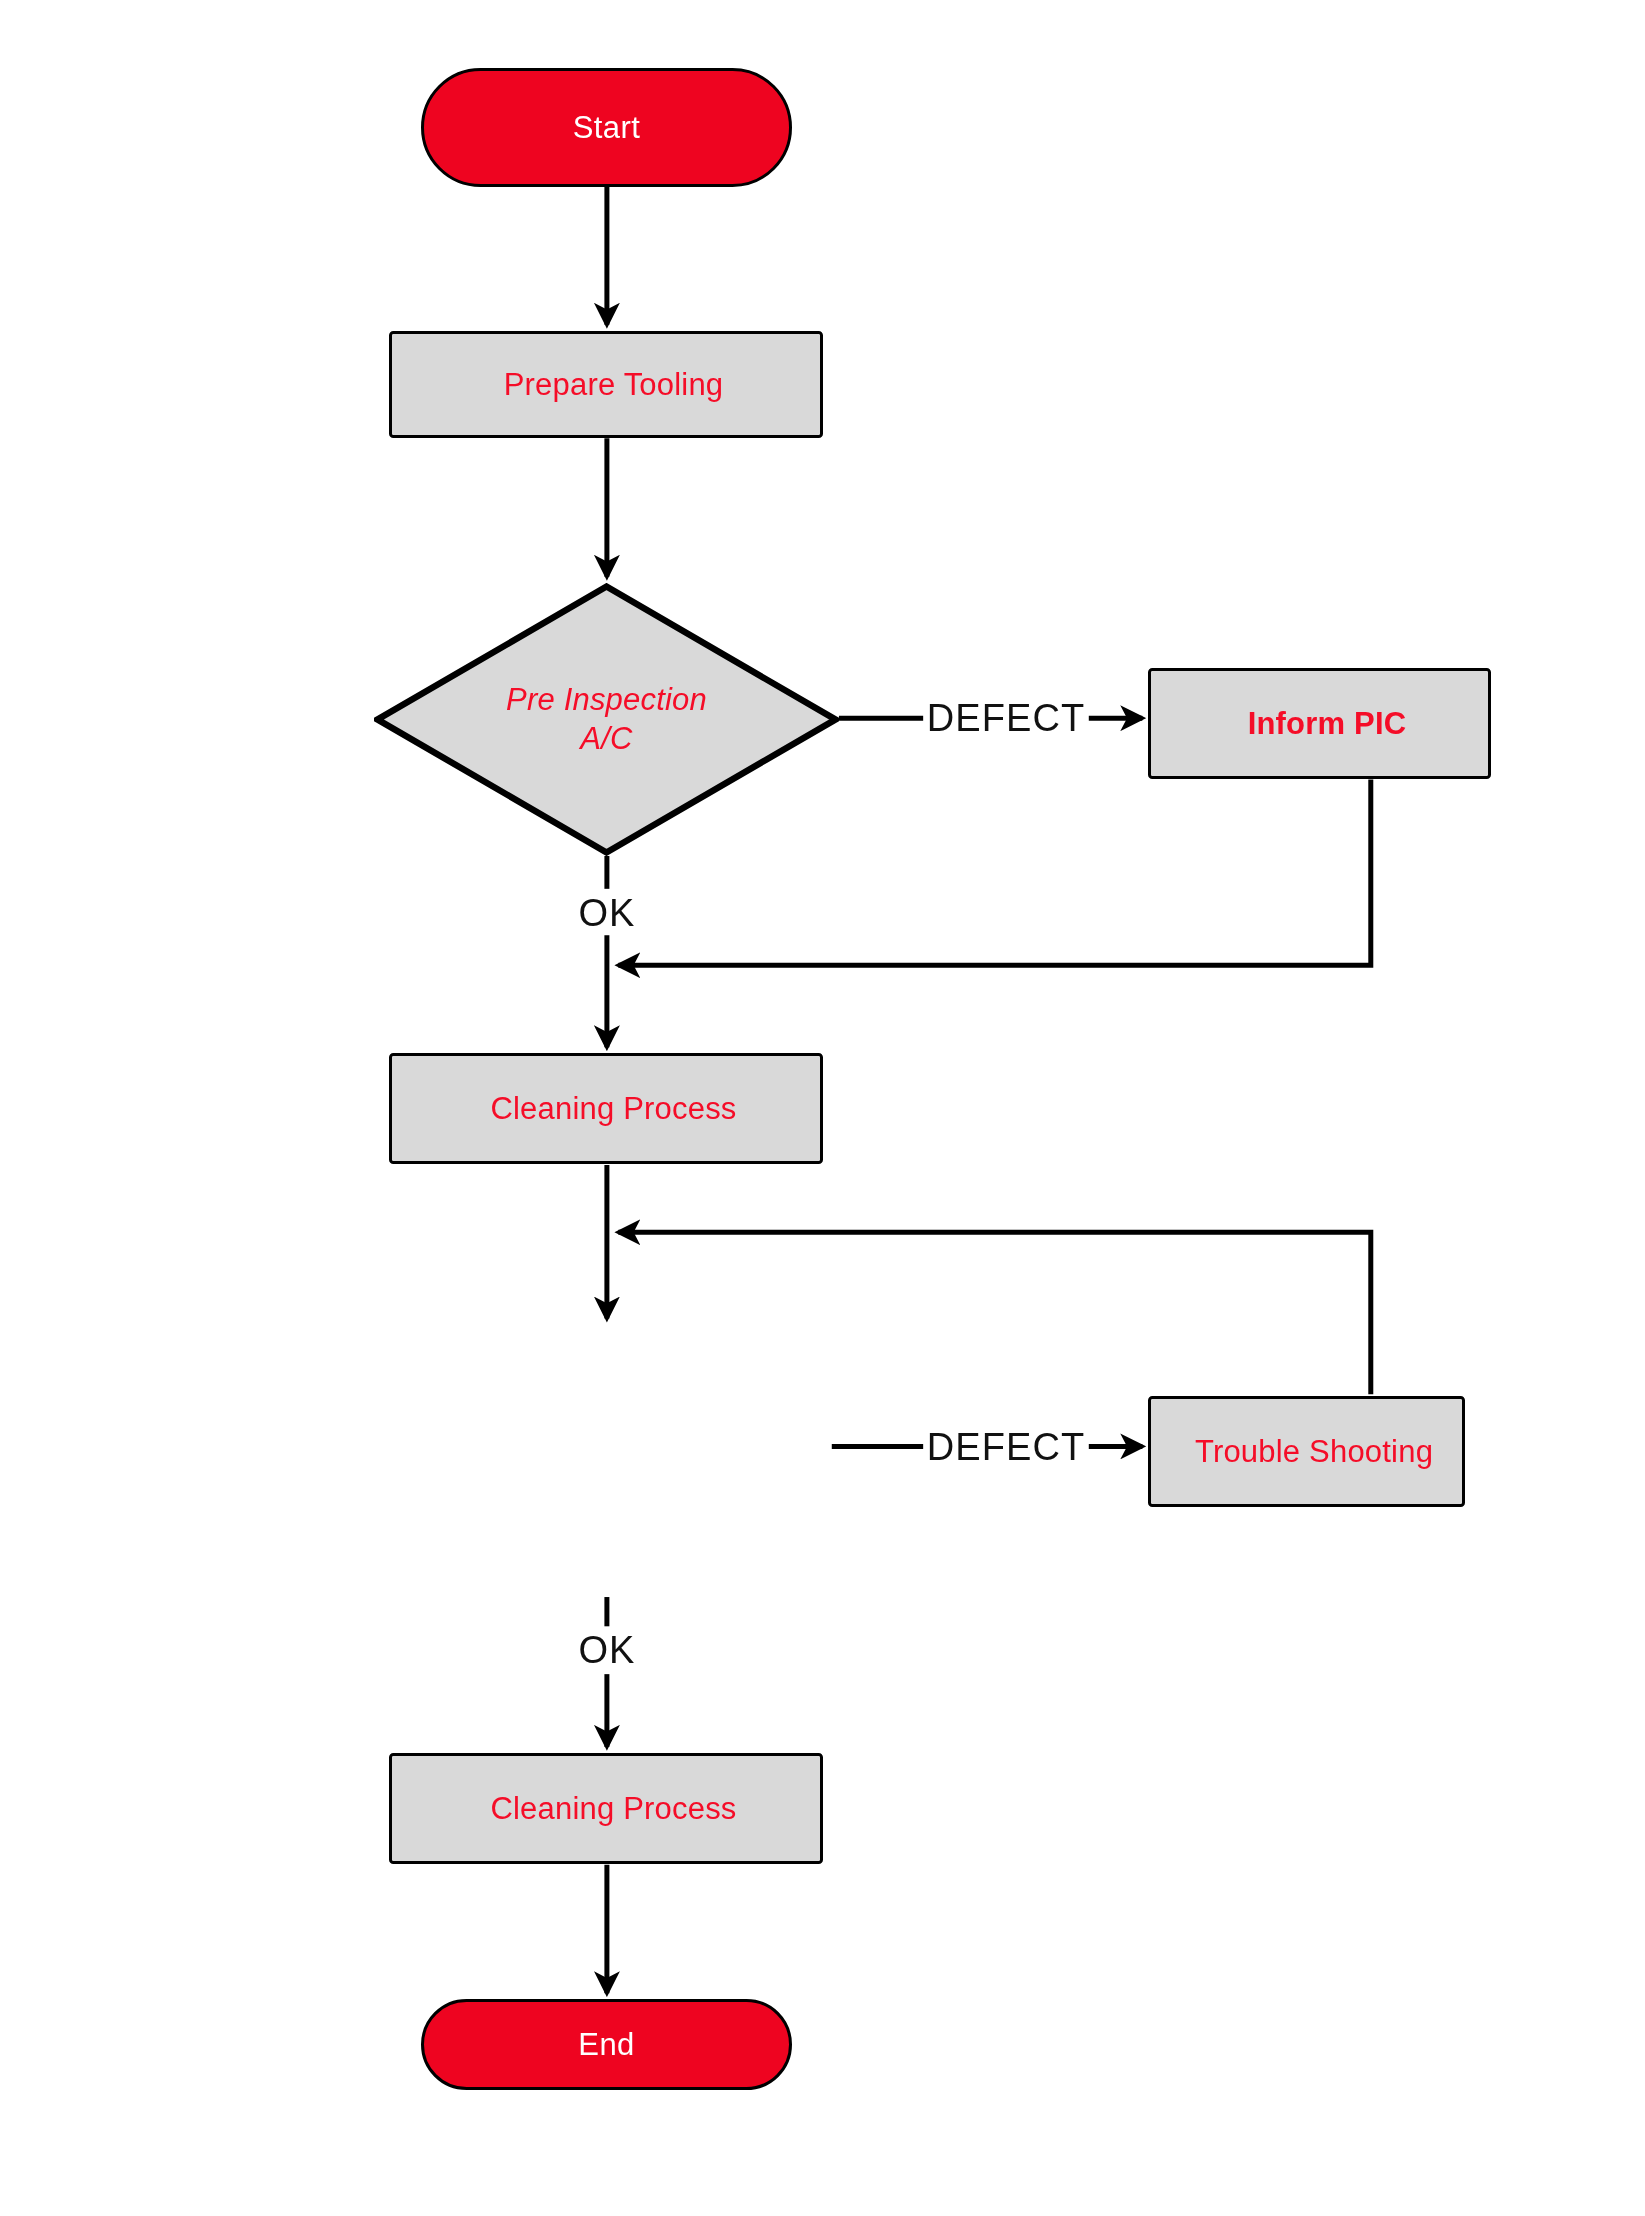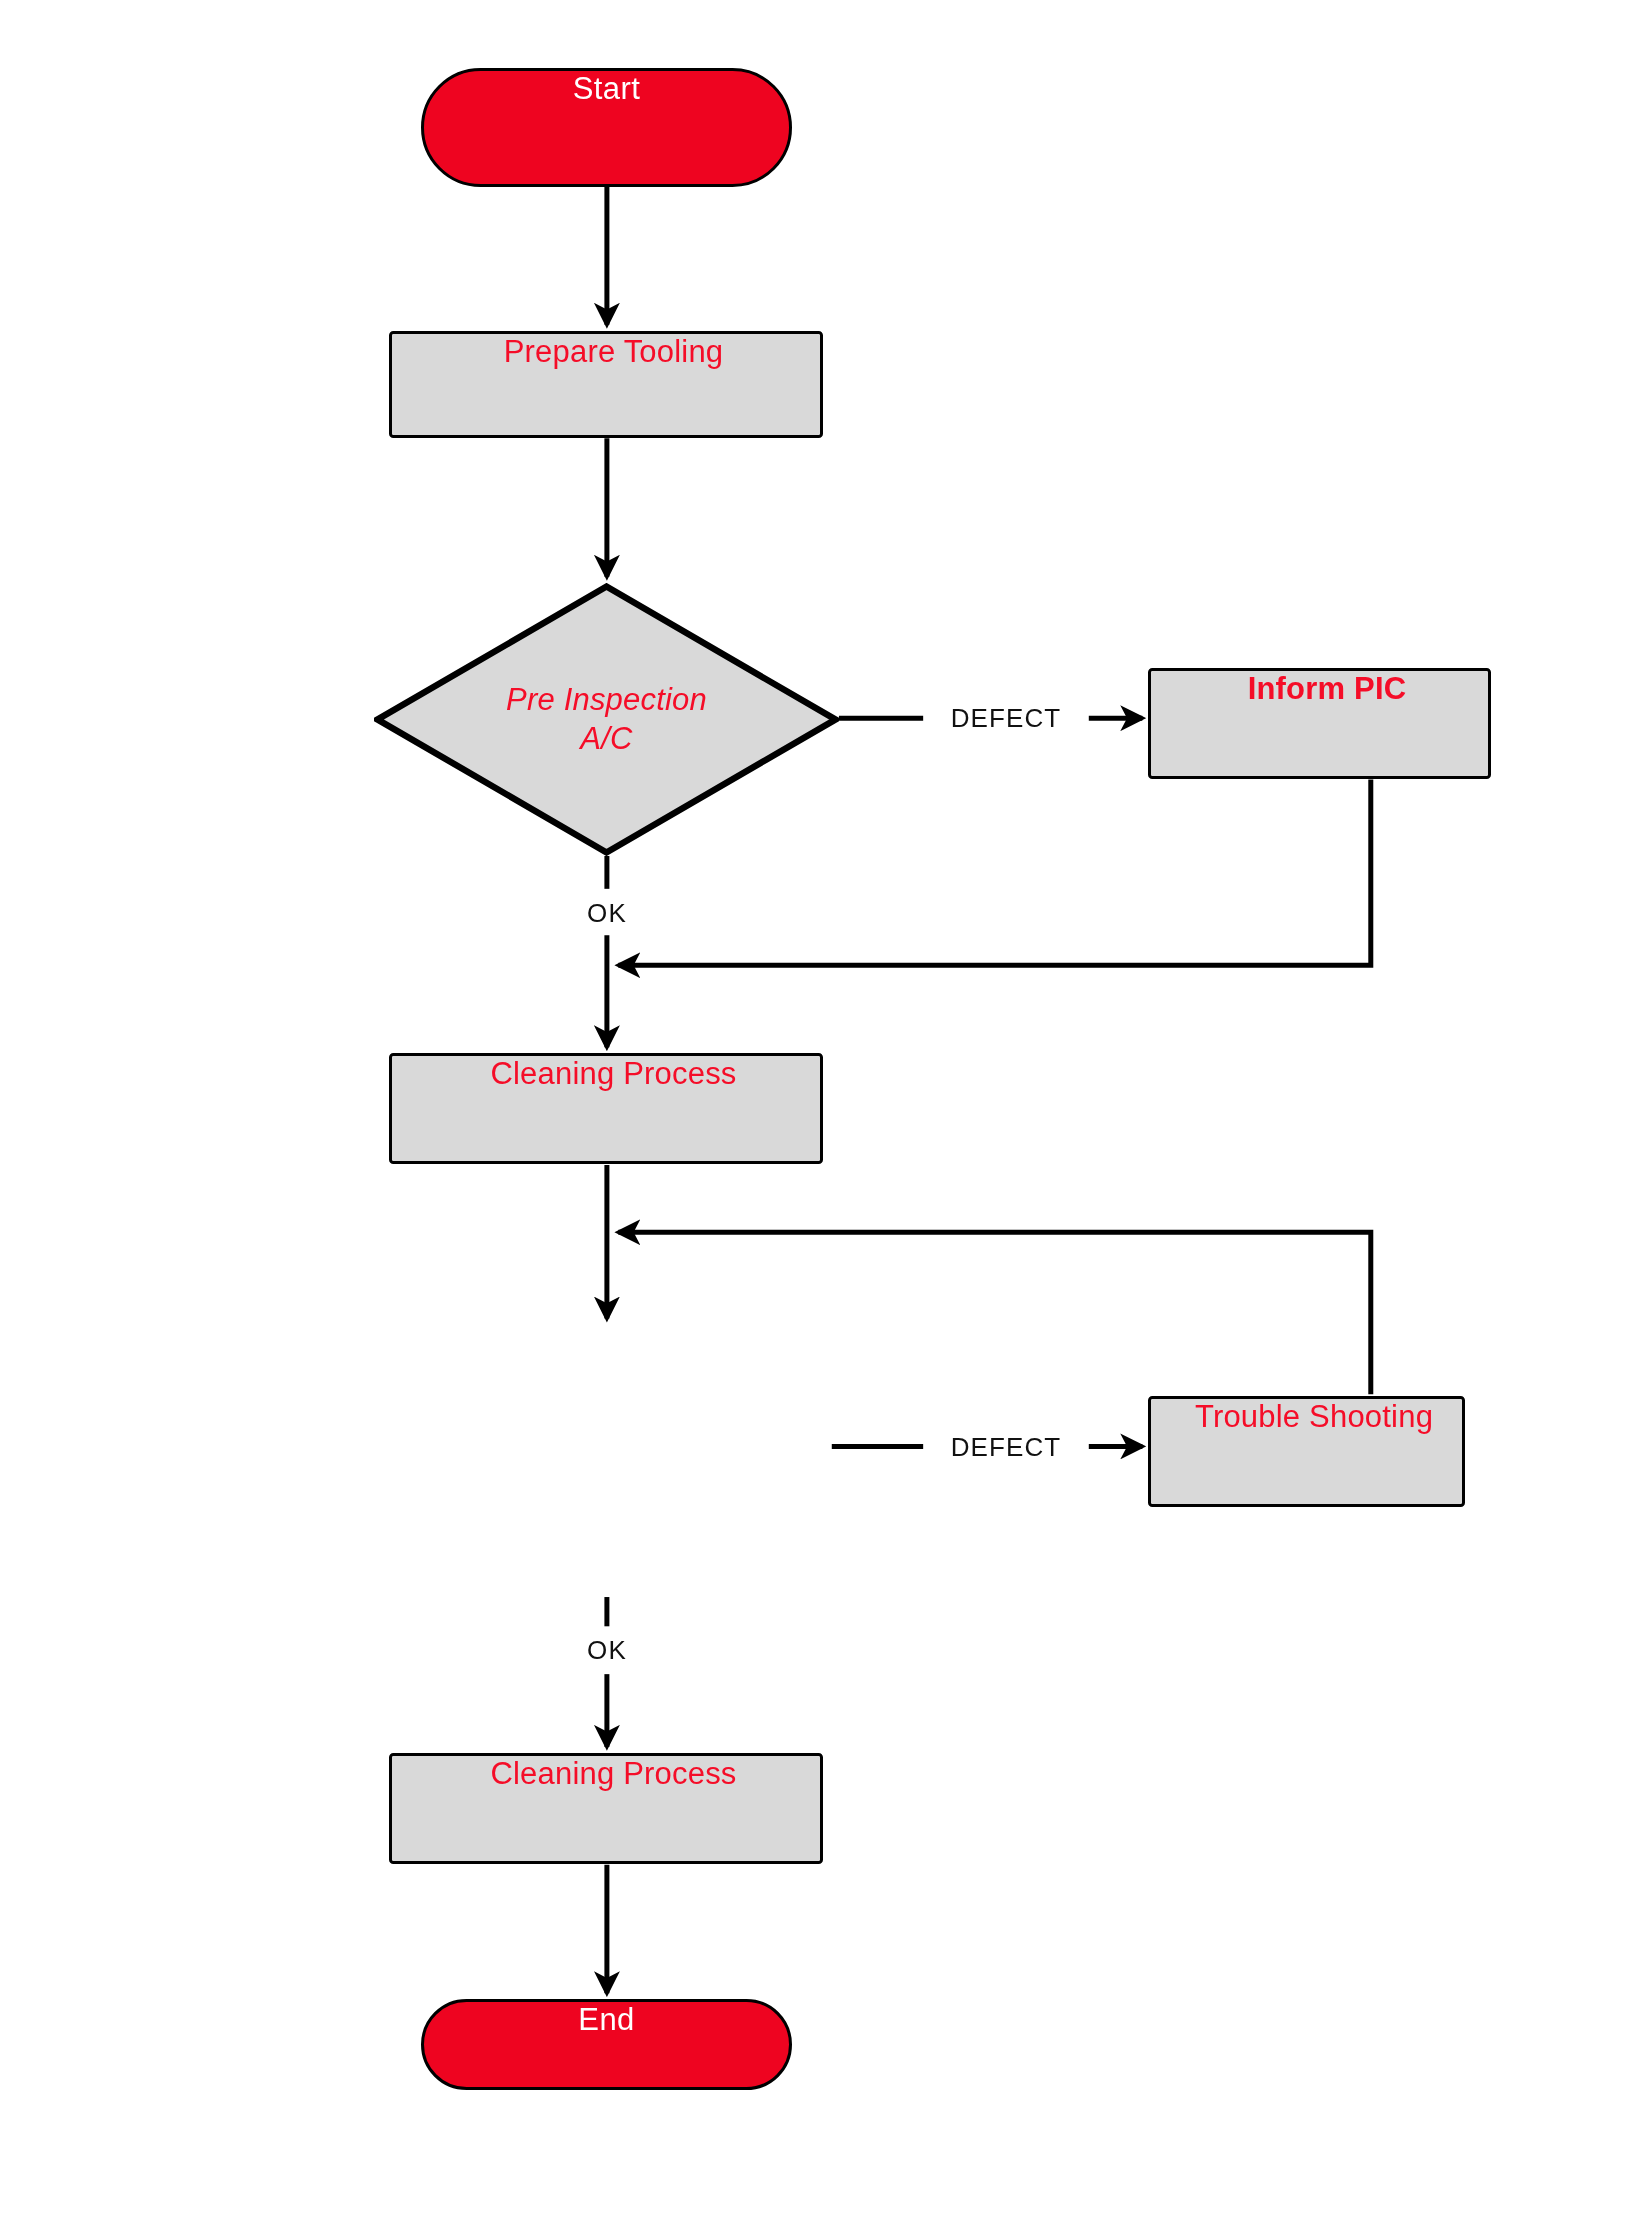--- a/index.html
+++ b/index.html
@@ -22,20 +22,21 @@
     position: absolute;
     left: 0;
     top: 0;
     width: 1645px;
     height: 2216px;
   }
   .node {
     position: absolute;
     box-sizing: border-box;
     display: flex;
+    align-items: center;
     justify-content: center;
     text-align: center;
   }
   
   .pill {
     background: #ee0420;
     border: 3.6px solid #000000;
     border-radius: 713px;
     color: #ffffff;
     font-size: 31px;
@@ -75,21 +76,21 @@
     font-size: 31px;
     line-height: 1.25;
     letter-spacing: 0.2px;
     text-align: center;
     pointer-events: none;
   }
   
   .edge-label {
     position: absolute;
     color: #111111;
-    font-size: 26px;
+    font-size: 38px;
     letter-spacing: 1.1px;
     white-space: nowrap;
   }
   .edge-label.center {
     transform: translate(-50%, -50%);
   }
 </style>
 </head>
 <body>
 

